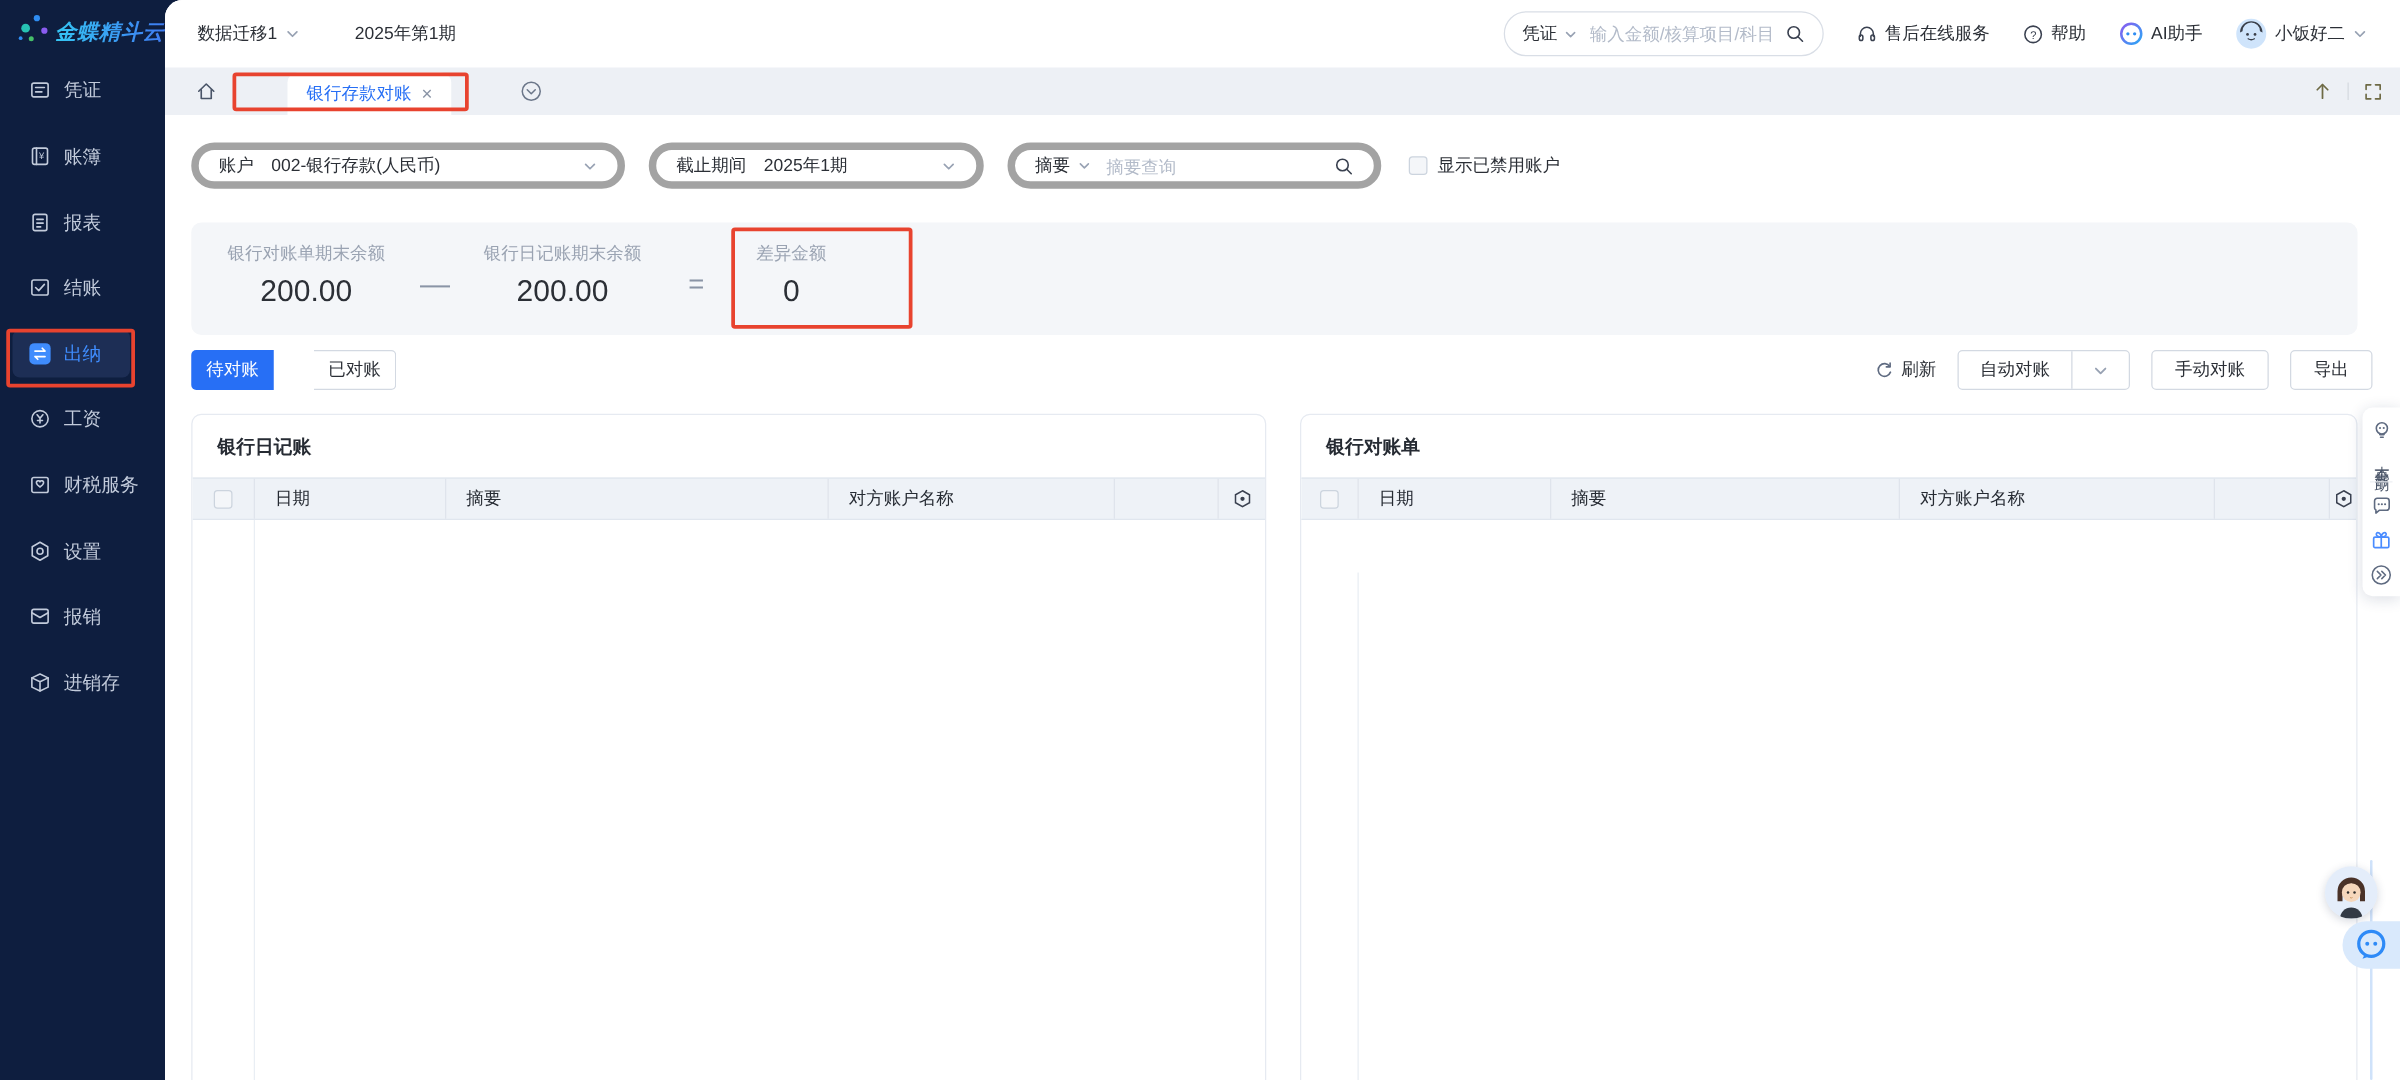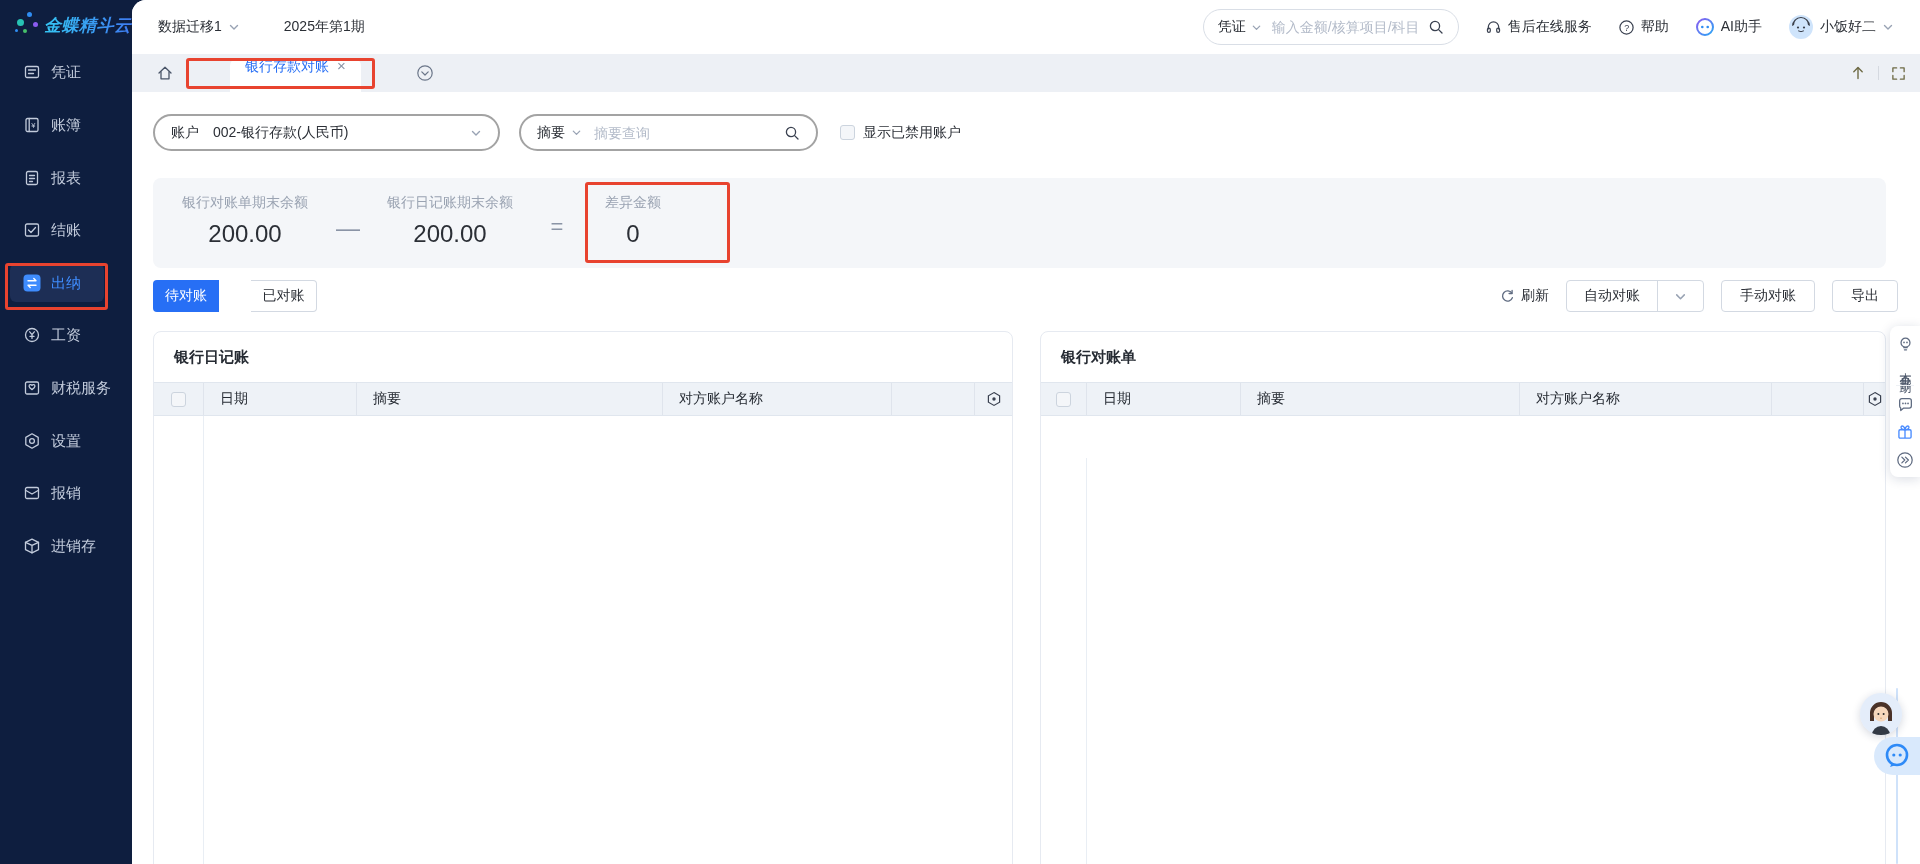--- a/index.html
+++ b/index.html
@@ -29,29 +29,29 @@
   .searchbox { width:256px; height:36px; border:1px solid #d9dee6; border-radius:18px; display:flex; align-items:center; padding:0 14px; gap:10px; }
   .searchbox .cat { display:flex; align-items:center; gap:5px; color:#2b2f36; cursor:pointer; white-space:nowrap; }
   .searchbox input { border:none; outline:none; flex:1; min-width:0; font-size:14px; color:#2b2f36; font-family:inherit; }
   .searchbox input::placeholder { color:#b3bbc9; }
   .tb-link { display:flex; align-items:center; gap:6px; cursor:pointer; color:#2b2f36; white-space:nowrap; }
   .chev svg, .chev { color:#98a2b3; }
 
   
   .tabbar { position:absolute; left:0; top:54px; width:100%; height:38px; background:#edf0f5; display:flex; align-items:flex-end; }
   .home-ic { position:absolute; left:24px; top:10px; color:#4a5568; cursor:pointer; }
-  .tab-active { position:absolute; left:98px; top:4px; width:131px; height:34px; background:#fff; border-radius:8px 8px 0 0; display:flex; align-items:flex-start; justify-content:center; gap:8px; font-size:14px; color:#276ff5; cursor:pointer; }
+  .tab-active { position:absolute; left:98px; top:4px; width:131px; height:34px; background:#fff; border-radius:8px 8px 0 0; display:flex; align-items:center; justify-content:center; gap:8px; font-size:14px; color:#276ff5; cursor:pointer; }
   .tab-close { color:#8a94a6; font-size:15px; cursor:pointer; line-height:1; }
   .tab-more { position:absolute; left:284px; top:10px; color:#6b7689; cursor:pointer; }
   .tabbar-right { position:absolute; right:14px; top:11px; display:flex; align-items:center; gap:12px; color:#6e6a45; }
   .tabbar-right .sep { width:1px; height:14px; background:#d5d9e0; }
 
   
   .filter-row { position:absolute; left:21px; top:114px; display:flex; align-items:center; gap:19px; }
-  .pill { height:37px; border:2px solid #a3a3a3; border-radius:19px; display:flex; align-items:center; padding:0 16px; font-size:14px; color:#2b2f36; background:#fff; }
+  .pill { height:37px; border:6px solid #a3a3a3; border-radius:19px; display:flex; align-items:center; padding:0 16px; font-size:14px; color:#2b2f36; background:#fff; }
   .pill .lab { color:#2b2f36; margin-right:14px; white-space:nowrap; }
   .pill .val { white-space:nowrap; }
   .pill .tail { margin-left:auto; }
   .pill input { border:none; outline:none; flex:1; min-width:0; font-size:14px; font-family:inherit; color:#2b2f36; }
   .pill input::placeholder { color:#b3bbc9; }
   .ckrow { display:flex; align-items:center; gap:8px; font-size:14px; cursor:pointer; }
   .ckbox { width:15px; height:15px; border:1px solid #ccd4de; border-radius:3px; background:#f4f6f9; }
 
   
   .summary { position:absolute; left:21px; top:178px; width:1733px; height:90px; background:#f4f6f9; border-radius:8px; }
@@ -296,20 +296,27 @@
             <path d="M6 14 H2 V10"></path>
           </g>
         </svg>
     </div>
   </div>
 
   <div class="filter-row">
     <div class="pill" style="width:347px">
       <span class="lab">账户</span>
       <span class="val">002-银行存款(人民币)</span>
+      <svg class="chev tail" width="12" height="12" viewBox="0 0 12 12">
+          <path d="M2.5 4.5 L6 8 L9.5 4.5" fill="none" stroke="currentColor" stroke-width="1.4" stroke-linecap="round" stroke-linejoin="round"></path>
+        </svg>
+    </div>
+    <div class="pill" style="width:268px">
+      <span class="lab">截止期间</span>
+      <span class="val">2025年1期</span>
       <svg class="chev tail" width="12" height="12" viewBox="0 0 12 12">
           <path d="M2.5 4.5 L6 8 L9.5 4.5" fill="none" stroke="currentColor" stroke-width="1.4" stroke-linecap="round" stroke-linejoin="round"></path>
         </svg>
     </div>
     <div class="pill" style="width:299px">
       <span class="lab" style="margin-right:6px">摘要</span>
       <svg class="chev" width="11" height="11" viewBox="0 0 12 12" style="margin-right:12px">
           <path d="M2.5 4.5 L6 8 L9.5 4.5" fill="none" stroke="currentColor" stroke-width="1.4" stroke-linecap="round" stroke-linejoin="round"></path>
         </svg>
       <input placeholder="摘要查询" style="">

